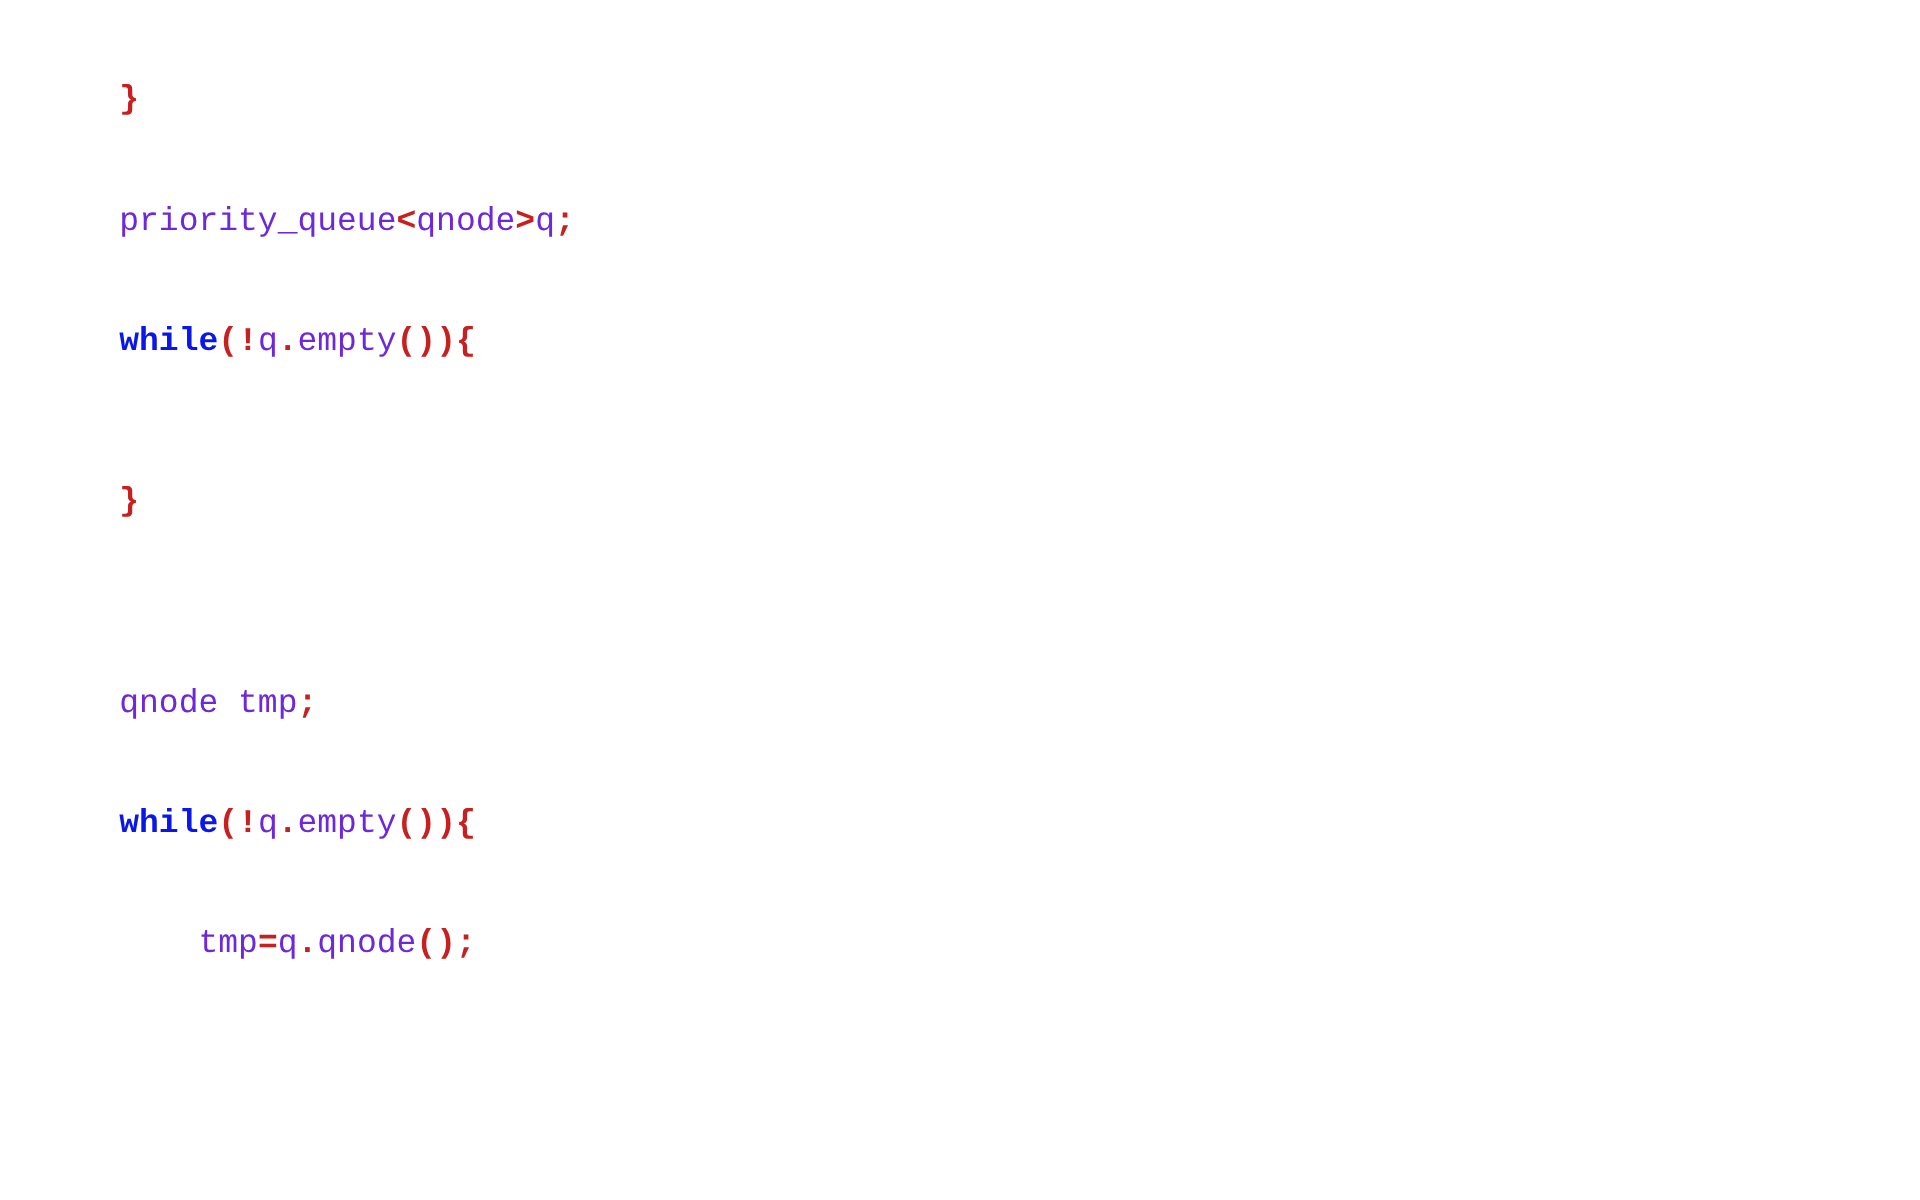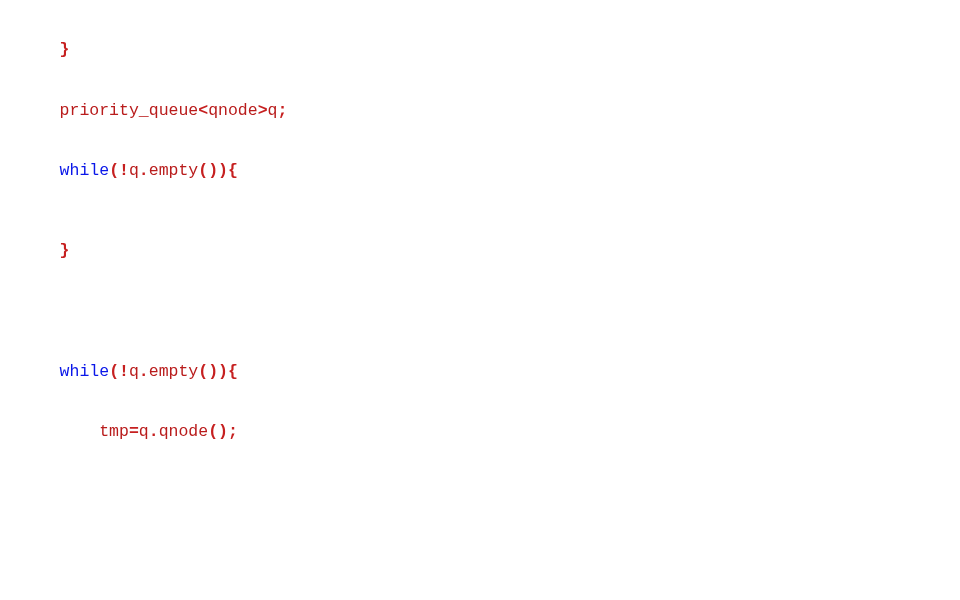--- a/index.html
+++ b/index.html
@@ -16,41 +16,42 @@
   .editor {
     padding: 0;
     position: relative;
     white-space: pre;
   }
   .line {
     position: relative;
     padding-left: 20px;
     height: 20px;
   }
-  .kw { color: #0a17e9; font-weight: normal; }
-  .id { color: #b91c1c; }
+  .kw { color: #0a17e9; font-weight: bold; }
+  .id { color: #6d28d9; }
   .num { color: #be3ac7; }
   .pun { color: #c62020; font-weight: bold; }
 </style>
 </head>
 <body>
 
 <div class="editor">
 
 <div class="line">    <span class="pun">}</span></div>
 
 <div class="line">    <span class="id">priority_queue</span><span class="pun">&lt;</span><span class="id">qnode</span><span class="pun">&gt;</span><span class="id">q</span><span class="pun">;</span></div>
 
 <div class="line">    <span class="kw">while</span><span class="pun">(!</span><span class="id">q</span><span class="pun">.</span><span class="id">empty</span><span class="pun">()){</span></div>
 
 
 <div class="line">    <span class="pun">}</span></div>
 
 
 
+<div class="line">    <span class="id">qnode tmp</span><span class="pun">;</span></div>
 
 <div class="line">    <span class="kw">while</span><span class="pun">(!</span><span class="id">q</span><span class="pun">.</span><span class="id">empty</span><span class="pun">()){</span></div>
 
 <div class="line">        <span class="id">tmp</span><span class="pun">=</span><span class="id">q</span><span class="pun">.</span><span class="id">qnode</span><span class="pun">();</span></div>
 
 
 
 
 
 

